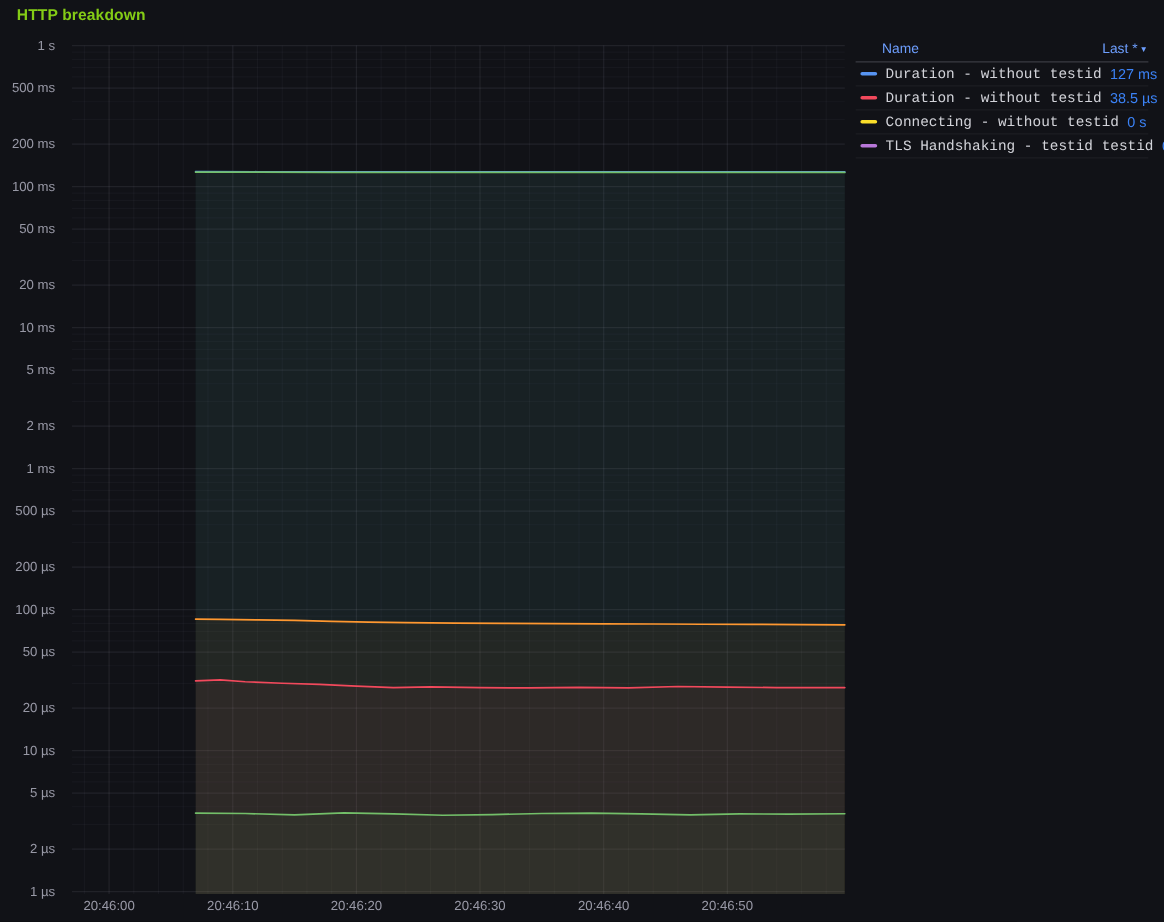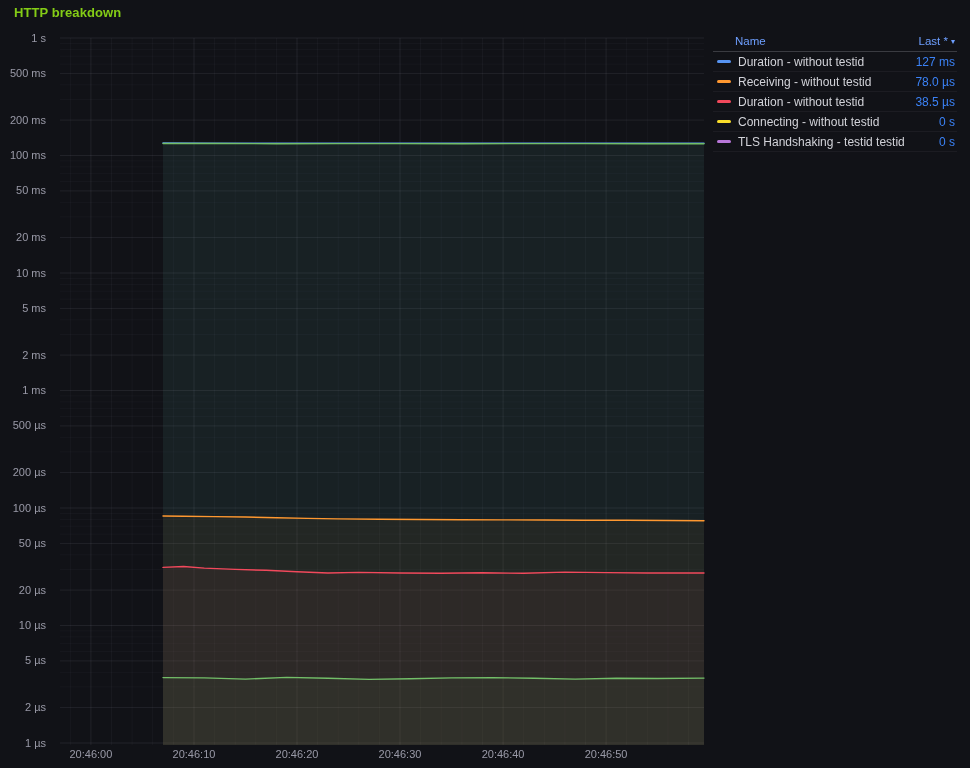--- a/index.html
+++ b/index.html
@@ -22,21 +22,21 @@
     color:#6e9fff;font-size:11.5px;padding:0 2px 1px 22px;
   }
   .lh-name,.lh-value{cursor:pointer;white-space:nowrap;}
   .lh-value .caret{font-size:8px;margin-left:3px;position:relative;top:-1px;}
   .legend-row{
     display:flex;align-items:center;height:19px;gap:7px;
     border-bottom:1px solid rgba(204,204,220,0.06);
     padding:0 2px 0 4px;cursor:pointer;
   }
   .marker{width:14px;height:3px;border-radius:2px;flex:0 0 auto;}
-  .llabel{font-size:12px;color:#d2d3d9;white-space:nowrap;}
+  .llabel{font-size:12px;color:#d2d3d9;white-space:nowrap;font-family:Liberation Mono, monospace;}
   .lvalue{margin-left:auto;font-size:12px;color:#3b82f6;white-space:nowrap;}
 </style>
 </head>
 <body>
 
 <div class="panel">
   <div class="panel-title">HTTP breakdown</div>
 
   <svg id="chart-svg" width="970" height="768">
       <line x1="70.3" x2="70.3" y1="38" y2="745" stroke="rgba(204,204,220,0.04)" stroke-width="1"></line>
@@ -167,25 +167,20 @@
       <span class="lh-name">Name</span>
       <span class="lh-value"><span>Last *</span><span class="caret">▾</span></span>
     </div>
     <div id="legend-rows">
         <div class="legend-row">
           <span class="marker" style="background: rgb(87, 148, 242);"></span>
           <span class="llabel">Duration - without testid</span>
           <span class="lvalue">127 ms</span>
         </div>
         <div class="legend-row">
-          <span class="marker" style="background: rgb(255, 152, 48);"></span>
-          <span class="llabel">Receiving - without testid</span>
-          <span class="lvalue">78.0 µs</span>
-        </div>
-        <div class="legend-row">
           <span class="marker" style="background: rgb(242, 73, 92);"></span>
           <span class="llabel">Duration - without testid</span>
           <span class="lvalue">38.5 µs</span>
         </div>
         <div class="legend-row">
           <span class="marker" style="background: rgb(250, 222, 42);"></span>
           <span class="llabel">Connecting - without testid</span>
           <span class="lvalue">0 s</span>
         </div>
         <div class="legend-row">

